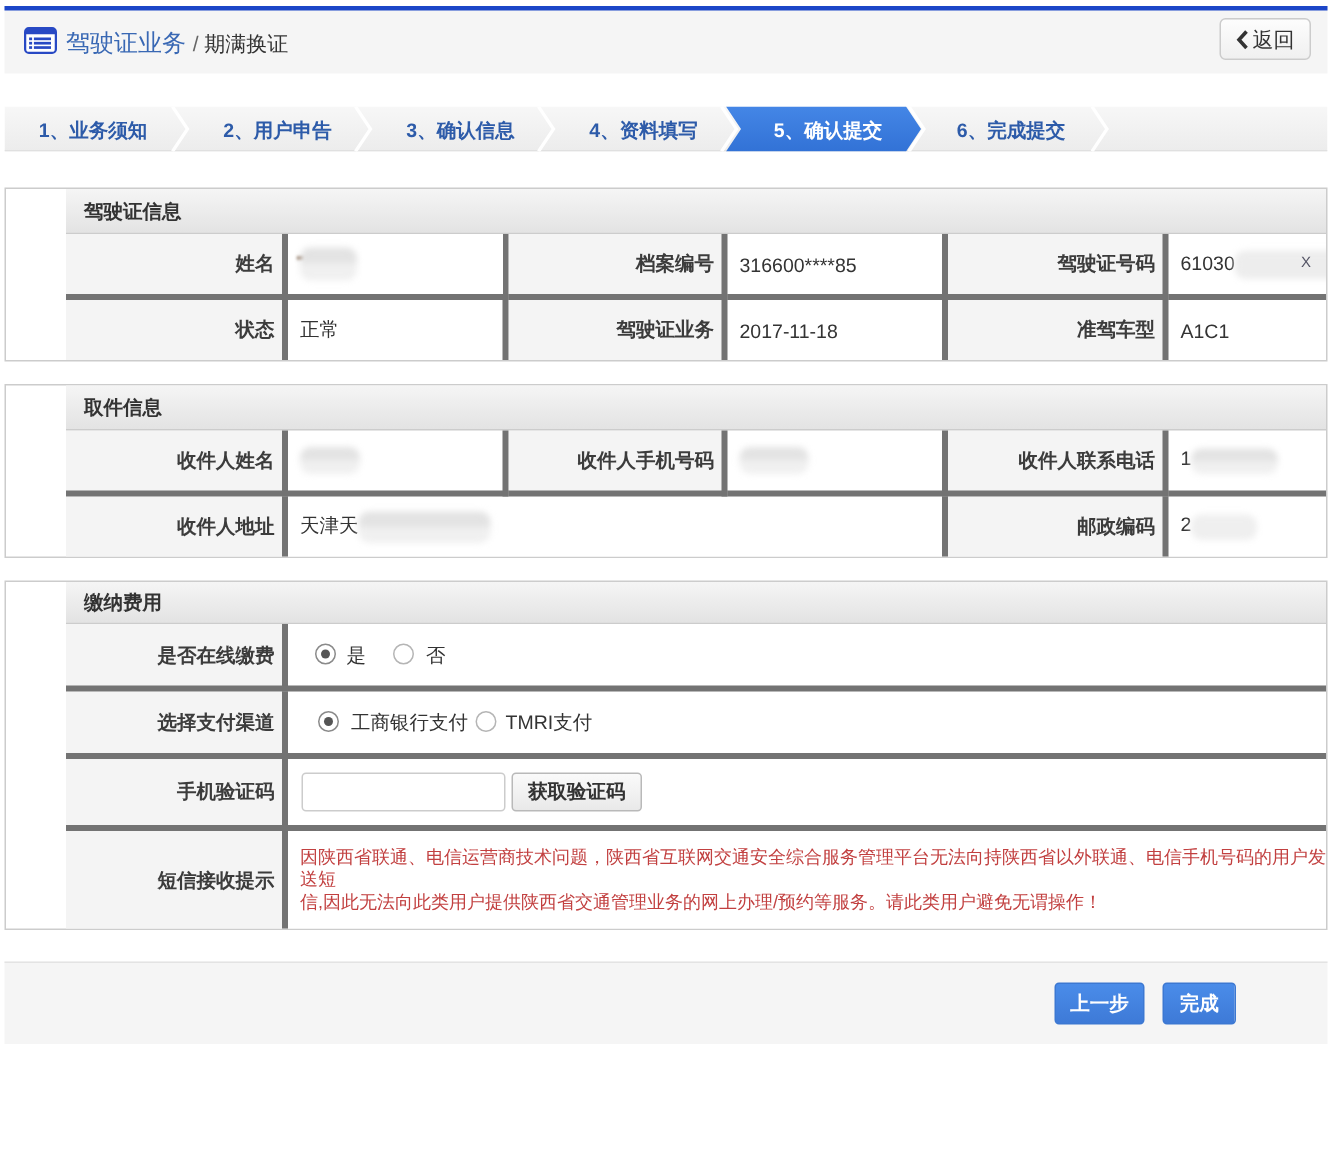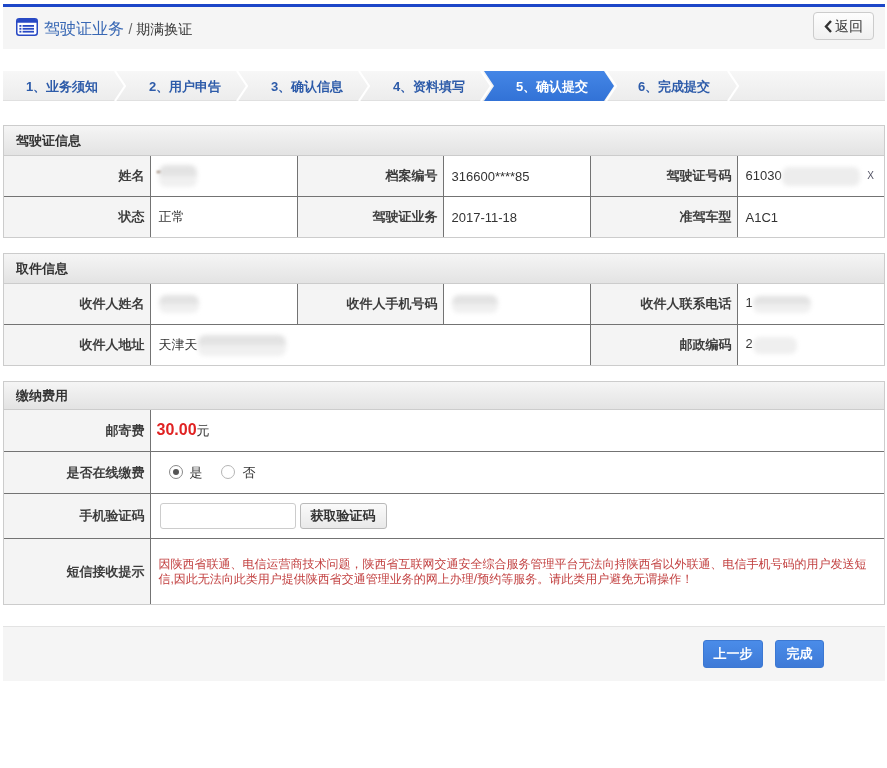--- a/index.html
+++ b/index.html
@@ -5,28 +5,28 @@
 * { margin:0; padding:0; box-sizing:content-box; }
 html,body { width:887px; height:768px; overflow:hidden; background:#fff; font-family:"Liberation Sans",sans-serif; }
 .wrap { margin:4px 2px 0 3px; }
 .header { border-top:3px solid #1c46c8; background:#f5f5f5; height:42px; position:relative; }
 .hicon { position:absolute; left:13px; top:11px; }
 .htitle { position:absolute; left:41px; top:12px; font-size:16px; color:#3968b4; }
 .hsub { font-size:14px; color:#666; }
 .hsub b { font-weight:normal; color:#333; }
 .backbtn { position:absolute; right:11px; top:5px; width:59px; height:26px; border:1px solid #ccc; border-radius:4px; background:linear-gradient(#fdfdfd,#f0f0f0); font-size:14px; color:#333; text-align:center; line-height:26px; }
 .steps { margin-top:22px; height:30px;text-decoration:underline; }
-.sec { border:1px solid #ccc; }
+.sec { border:1px solid #ccc;padding-left:40px; }
 .sec1 { margin-top:24px; }
 .sec2 { margin-top:15px; }
 .sec3 { margin-top:15px; }
 .sech { height:29px; line-height:29px; padding-left:12px; background:linear-gradient(#f5f5f5,#e3e3e3); font-weight:bold; font-size:13px; color:#333; border-bottom:1px solid #ccc; }
 .sec3 .sech { height:27px; line-height:27px; }
 table { border-collapse:collapse; table-layout:fixed; width:100%; border-style:hidden; }
-td { border:1px solid #737373; font-size:13px; height:40px; overflow:hidden; }
+td { border:4px solid #737373; font-size:13px; height:40px; overflow:hidden; }
 .sec1 tr.r1 td { height:40px; }
 .sec1 tr:not(.r1) td { height:40px; }
 .sec2 tr.r1 td { height:40px; }
 td.lbl { background:#f4f4f4; text-align:right; padding-right:5px; font-weight:bold; color:#3c3c3c; }
 td.val { background:#fff; padding-left:8px; color:#333; }
 .blur { display:inline-block; background:linear-gradient(180deg,#e3e3e3 48%,#f0f0f0 48%); border-radius:7px; filter:blur(2px); vertical-align:middle; }
 .sec3 td { height:41px; }
 .sec3 td.r5 { height:44px; }
 .sec3 td.r6 { height:65px; }
 .fee { color:#e02222; font-weight:bold; font-size:16px; }
@@ -158,26 +158,26 @@
 
   <div class="sec sec3">
     <div class="sech">缴纳费用</div>
     <table>
       <colgroup>
           <col style="width:146px">
           <col>
         </colgroup>
       <tbody>
       <tr>
-        <td class="lbl">邮寄费</td>
-        <td class="val" style="padding-left:6px;"><span class="fee">30.00</span><span class="yuan">元</span></td>
+        <td class="lbl">是否在线缴费</td>
+        <td class="val" style="padding-left:18px;"><span class="radio sel"></span><span style="margin-left:7px;">是</span><span class="radio" style="margin-left:18px;"></span><span style="margin-left:8px;">否</span></td>
       </tr>
       <tr>
-        <td class="lbl">是否在线缴费</td>
-        <td class="val" style="padding-left:18px;"><span class="radio sel"></span><span style="margin-left:7px;">是</span><span class="radio" style="margin-left:18px;"></span><span style="margin-left:8px;">否</span></td>
+        <td class="lbl">选择支付渠道</td>
+        <td class="val" style="padding-left:20px;"><span class="radio sel"></span><span style="margin-left:8px;">工商银行支付</span><span class="radio" style="margin-left:5px;"></span><span style="margin-left:6px;">TMRI支付</span></td>
       </tr>
       <tr>
         <td class="lbl r5">手机验证码</td>
         <td class="val r5" style="padding-left:9px;"><span class="vcode"></span><span class="vbtn">获取验证码</span></td>
       </tr>
       <tr>
         <td class="lbl r6">短信接收提示</td>
         <td class="val r6 notice">因陕西省联通、电信运营商技术问题，陕西省互联网交通安全综合服务管理平台无法向持陕西省以外联通、电信手机号码的用户发送短<br>信,因此无法向此类用户提供陕西省交通管理业务的网上办理/预约等服务。请此类用户避免无谓操作！</td>
       </tr>
     </tbody>

